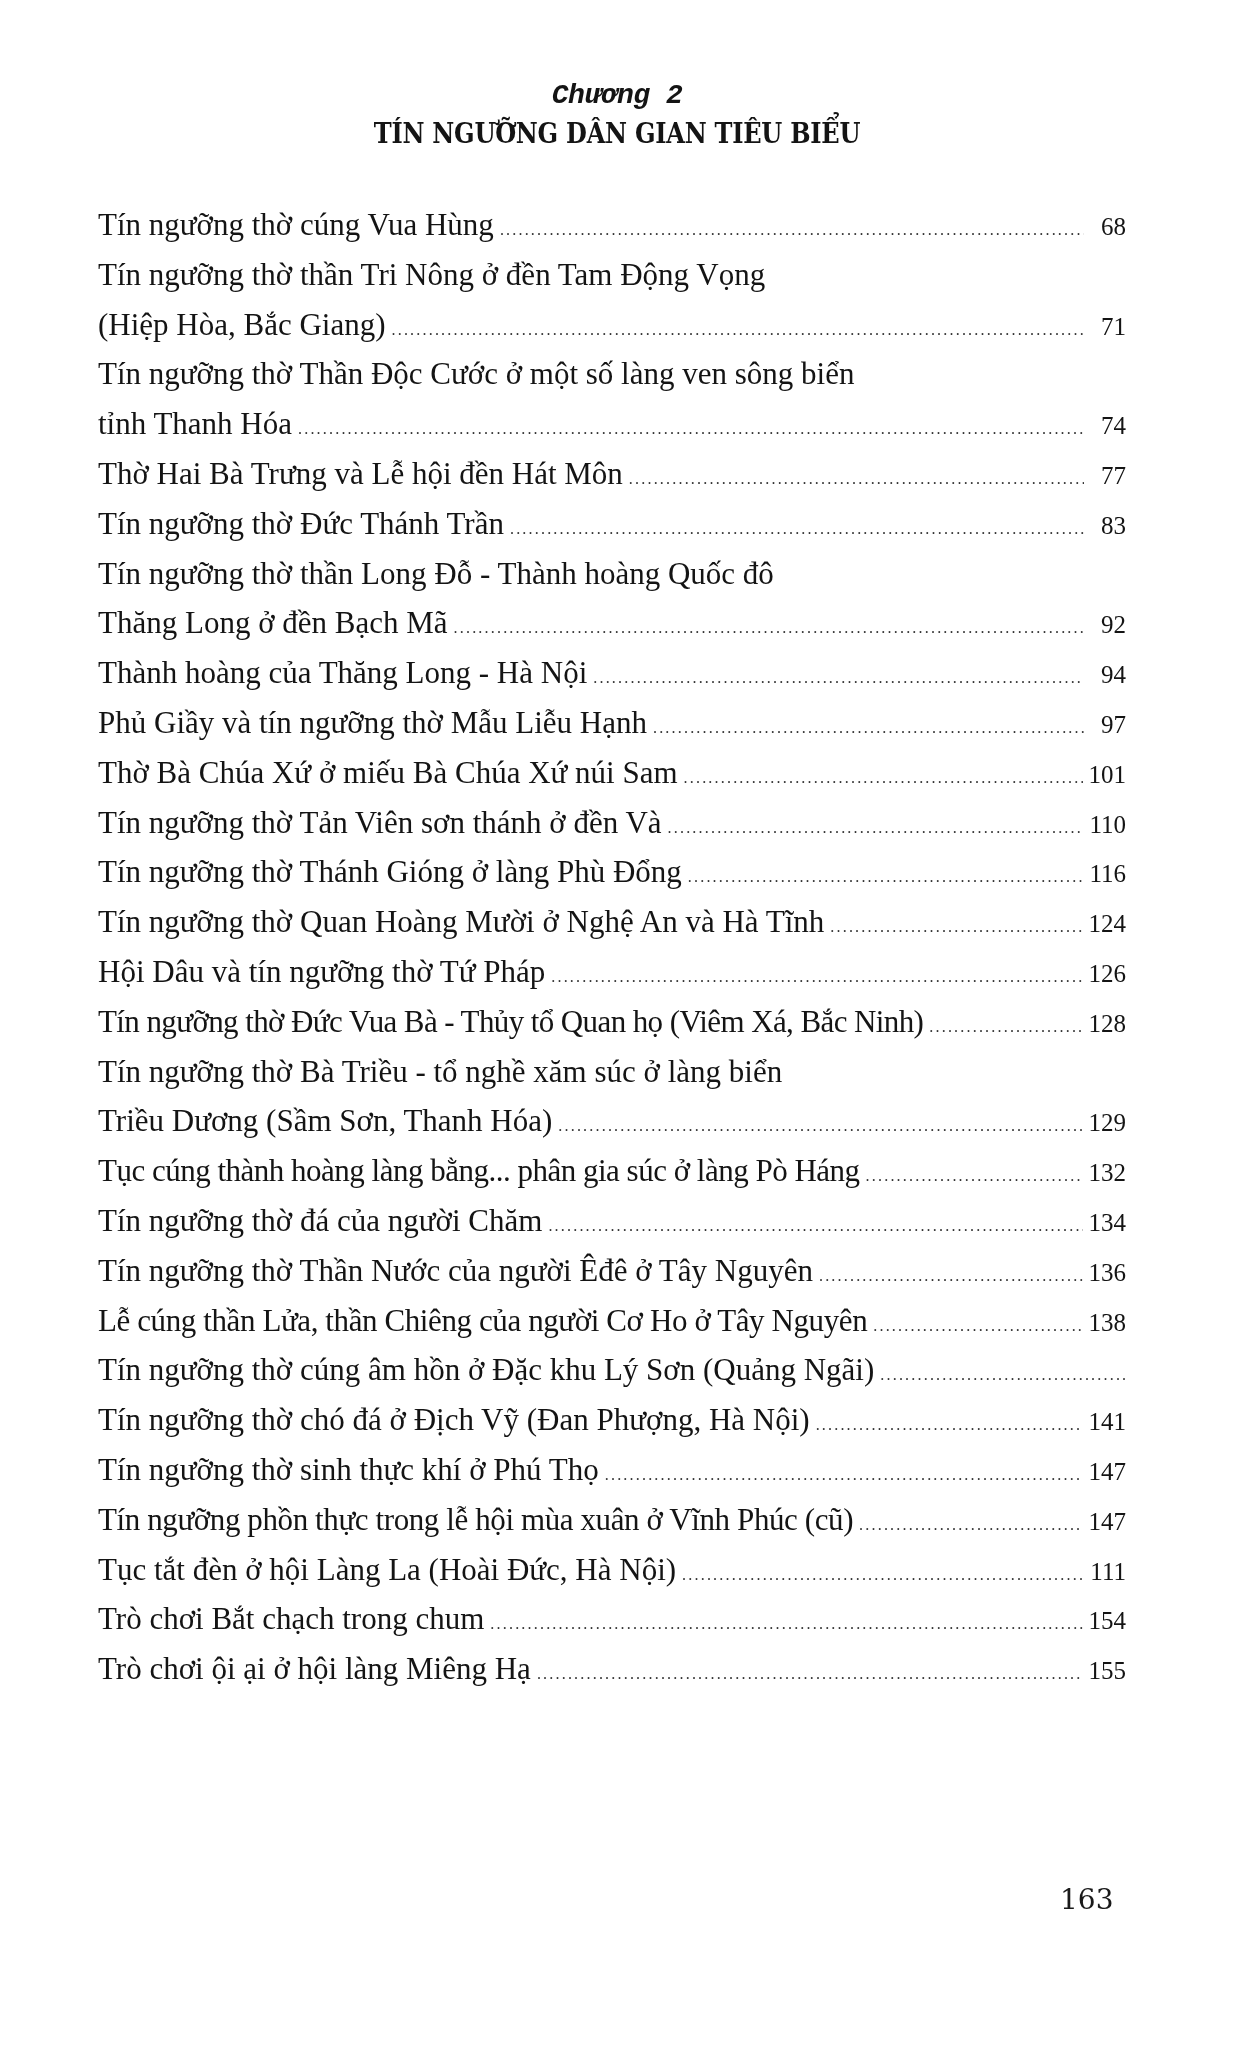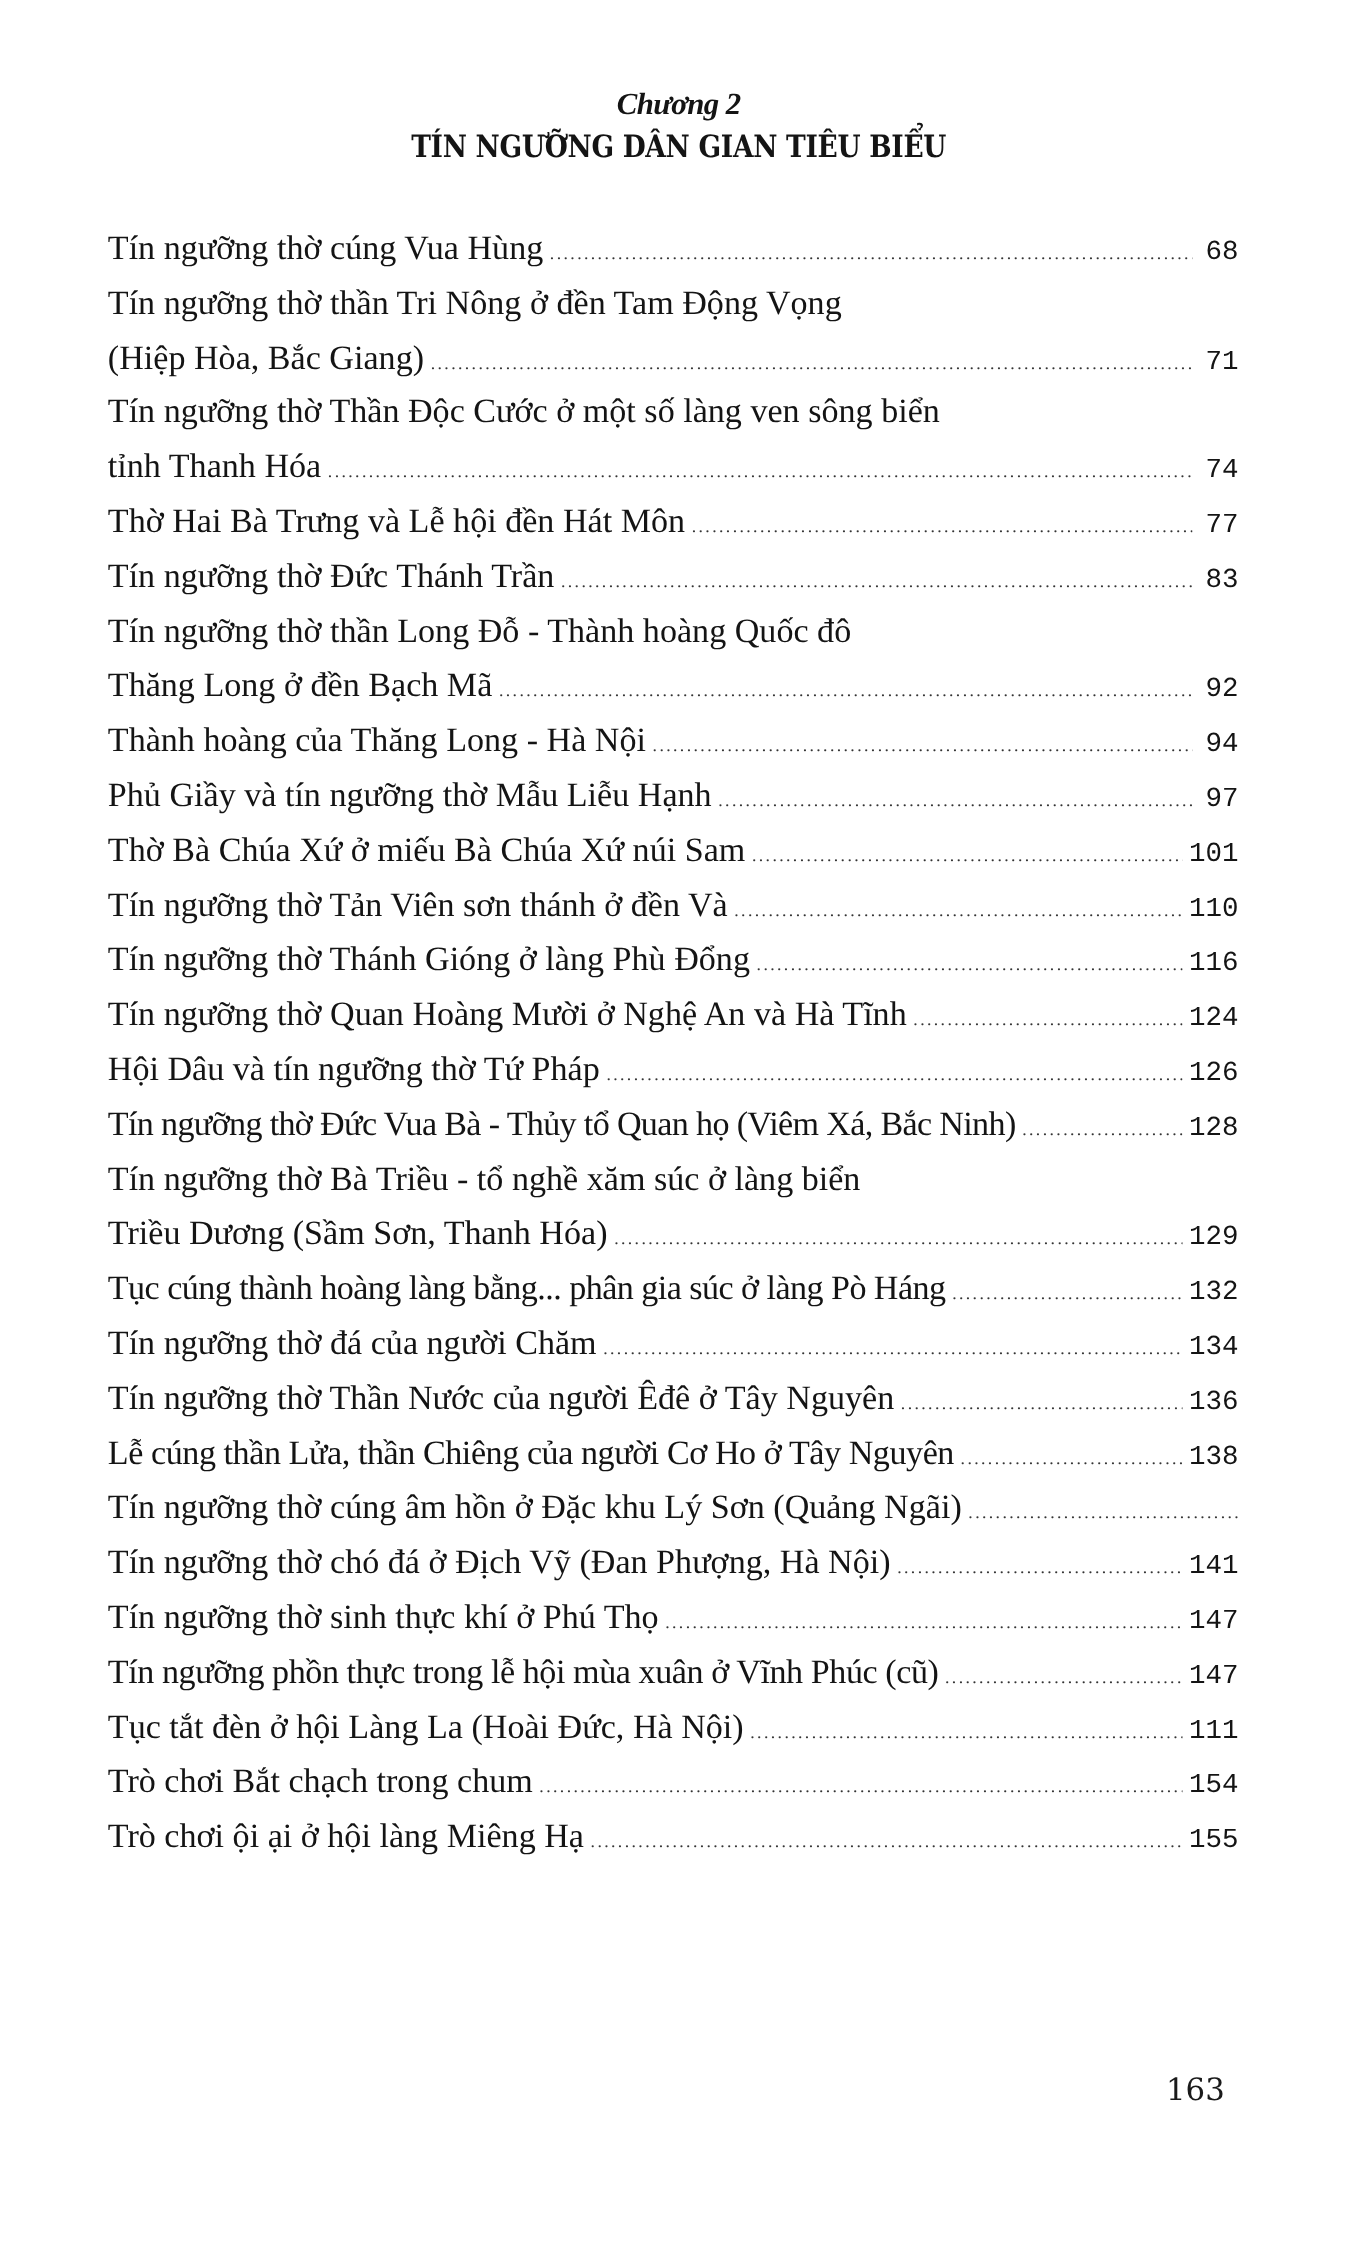--- a/index.html
+++ b/index.html
@@ -21,21 +21,21 @@
       width: 1234px;
       height: 2048px;
       background: #ffffff;
     }
     .chapter-label {
       position: absolute;
       top: 78px;
       left: 0;
       width: 1234px;
       text-align: center;
-      font-family: Liberation Serif, serif;
+      font-family: Liberation Mono, monospace;
       font-style: italic;
       font-weight: bold;
       font-size: 28px;
       line-height: 36px;
       letter-spacing: -0.5px;
     }
     .chapter-title {
       position: absolute;
       top: 116px;
       left: 0;
@@ -76,21 +76,21 @@
       letter-spacing: 2.2px;
       color: #333;
       margin: 0 6px 0 6px;
       line-height: 42px;
     }
     .toc-leader::before {
       content: "........................................................................................................................................................................................................................................";
     }
     .toc-page {
       flex: 0 0 auto;
-      font-family: Liberation Mono, monospace;
+      font-family: Liberation Serif, serif;
       font-size: 25px;
       text-align: right;
       min-width: 36px;
     }
     .toc-line.no-page .toc-leader { margin-right: 0; }
     .page-number {
       position: absolute;
       top: 1882px;
       left: 1060px;
       width: 70px;

